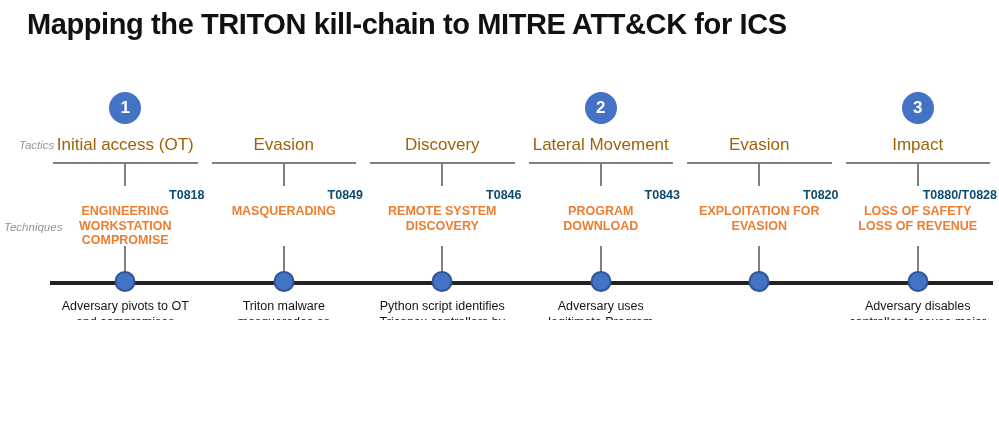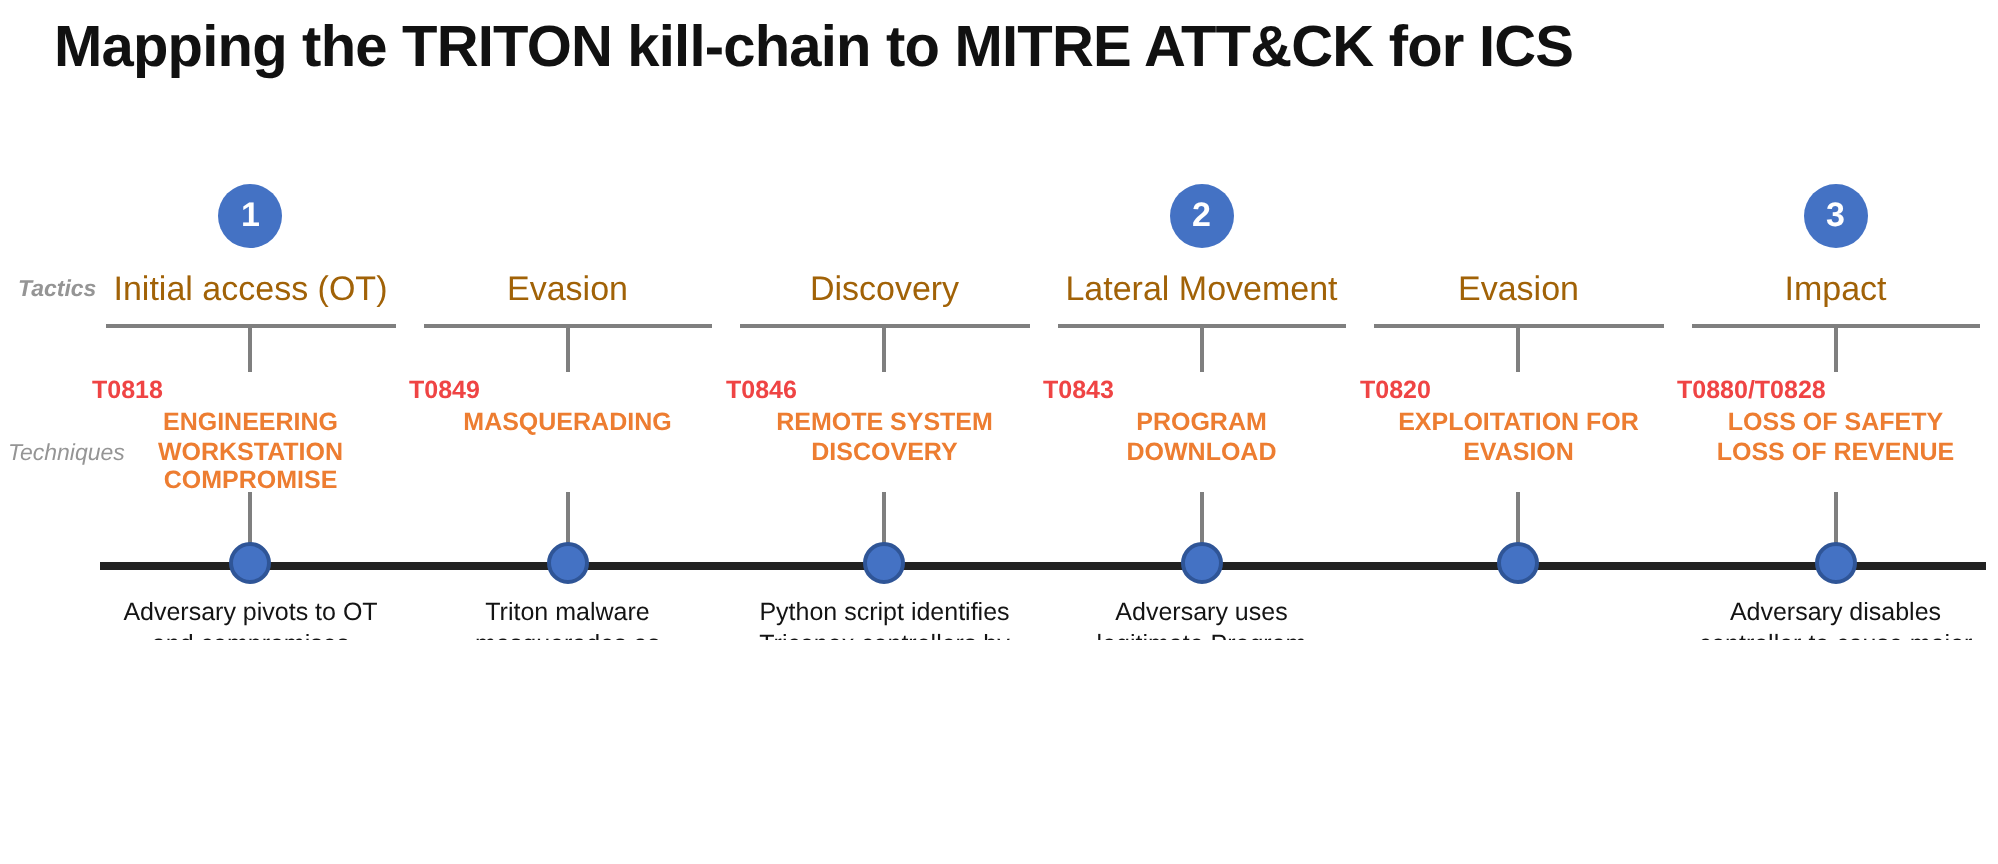--- a/index.html
+++ b/index.html
@@ -25,21 +25,21 @@
     color: #111111;
     white-space: nowrap;
   }
 
   .row-label {
     position: absolute;
     font-size: 11.5px;
     font-style: italic;
     color: #959595;
   }
-  .row-label.tactics { left: 9px; top: 139px; font-weight: bold; }
+  .row-label.tactics { left: 19px; top: 139px; }
   .row-label.techniques { left: 4px; top: 221px; }
 
   .columns {
     position: absolute;
     left: 46px;
     top: 0;
     width: 951px;
     height: 432px;
     display: flex;
   }
@@ -94,24 +94,24 @@
     width: 2px;
     height: 23px;
     background: #7f7f7f;
   }
 
   .tcode {
     position: absolute;
     top: 188px;
     left: 0;
     width: 100%;
-    text-align: left;
+    text-align: right;
     font-size: 12.5px;
     font-weight: 700;
-    color: #ef4444;
+    color: #0c4a6e;
   }
 
   .tname {
     position: absolute;
     top: 204px;
     left: 8px;
     right: 8px;
     text-align: center;
     font-size: 12.5px;
     line-height: 14.5px;

